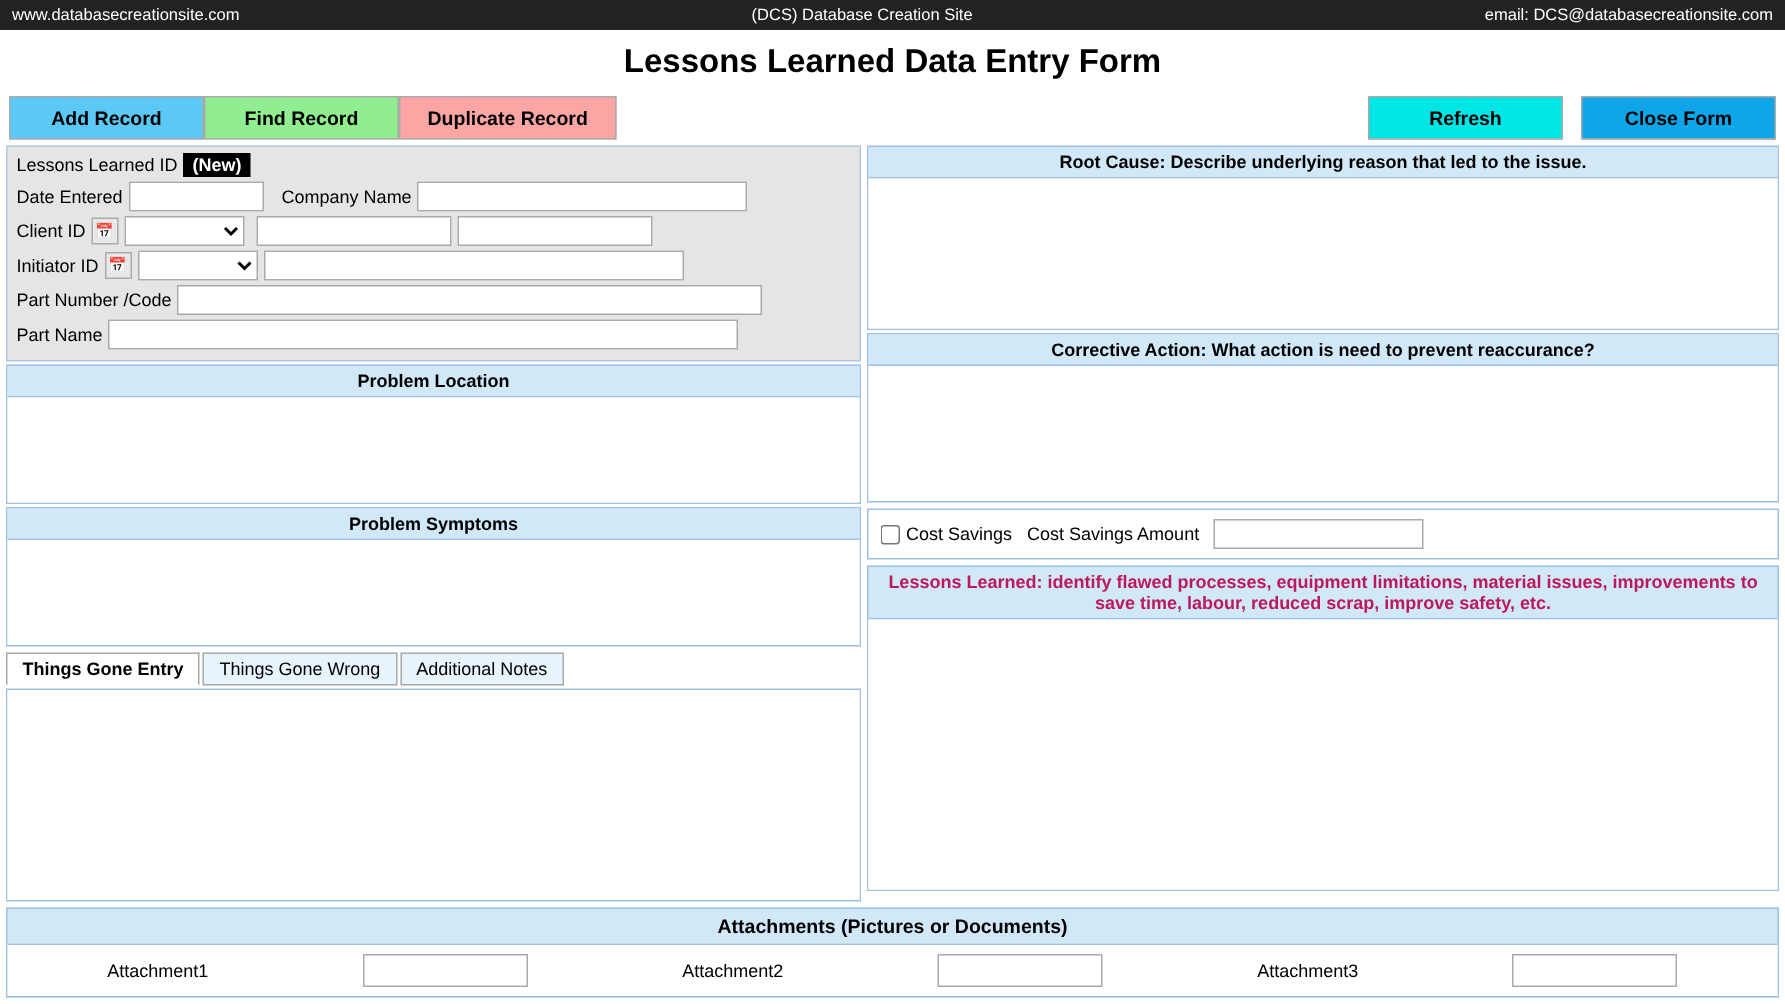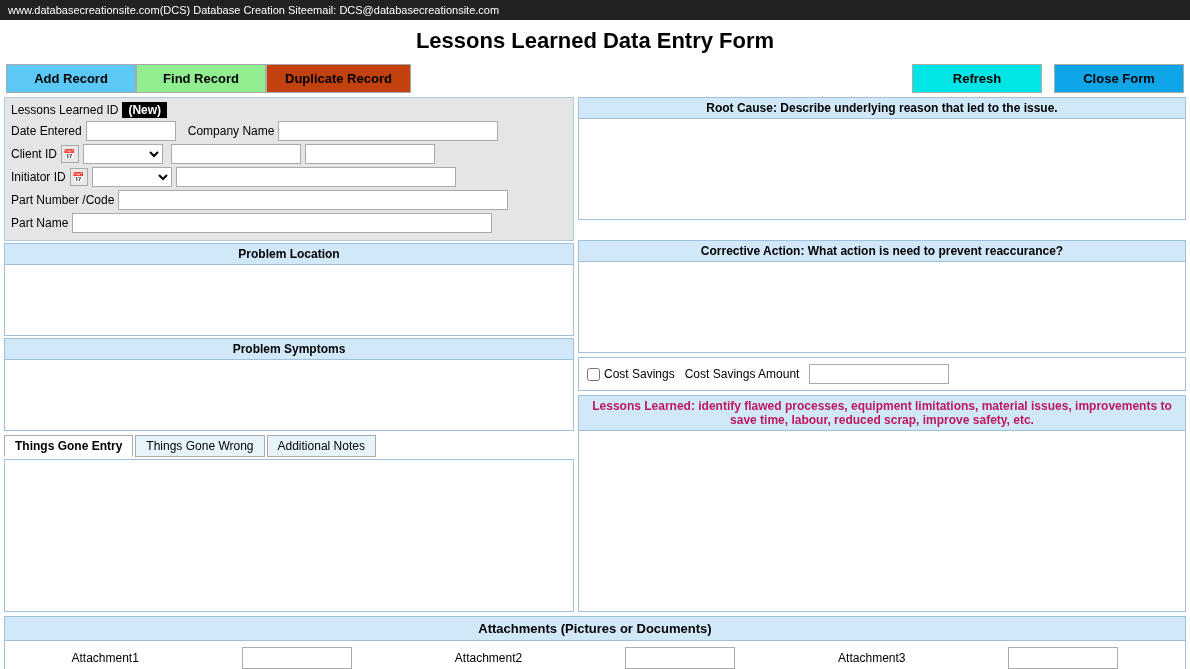--- a/index.html
+++ b/index.html
@@ -2,20 +2,21 @@
 <html><head>
   <meta charset="utf-8">
   <style>
     * { box-sizing: border-box; margin: 0; padding: 0; }
     body { font-family: Arial, sans-serif; font-size: 12px; background: #fff; width: 1190px; min-height: 669px; overflow-x: hidden; }
 
     .top-bar {
       background: #222;
       color: #fff;
       display: flex;
+      justify-content: space-between;
       padding: 4px 8px;
       font-size: 11px;
     }
 
     .page-title {
       text-align: center;
       font-size: 22px;
       font-weight: bold;
       padding: 8px 0 6px 0;
       color: #000;
@@ -44,21 +45,21 @@
       border: 1px solid #aaa;
       padding: 6px 18px;
       font-weight: bold;
       font-size: 13px;
       cursor: pointer;
       color: #000;
       min-width: 130px;
       text-align: center;
     }
     .btn-duplicate {
-      background: #c2410c;
+      background: #fca5a5;
       border: 1px solid #aaa;
       padding: 6px 18px;
       font-weight: bold;
       font-size: 13px;
       cursor: pointer;
       color: #000;
       min-width: 130px;
       text-align: center;
     }
     .btn-refresh {
@@ -247,21 +248,21 @@
       font-size: 12px;
       padding: 3px 4px;
       background: #d0e8f8;
       border-bottom: 1px solid #a0c0e0;
       color: #000;
     }
 
     .corrective-action-box {
       border: 1px solid #a0c0e0;
       background: #f0f8ff;
-      margin-top: 18px;
+      margin-top: 0;
     }
 
     .cost-savings-row {
       display: flex;
       align-items: center;
       padding: 6px 8px;
       gap: 10px;
       border: 1px solid #a0c0e0;
       background: #fff;
       margin-top: 2px;

